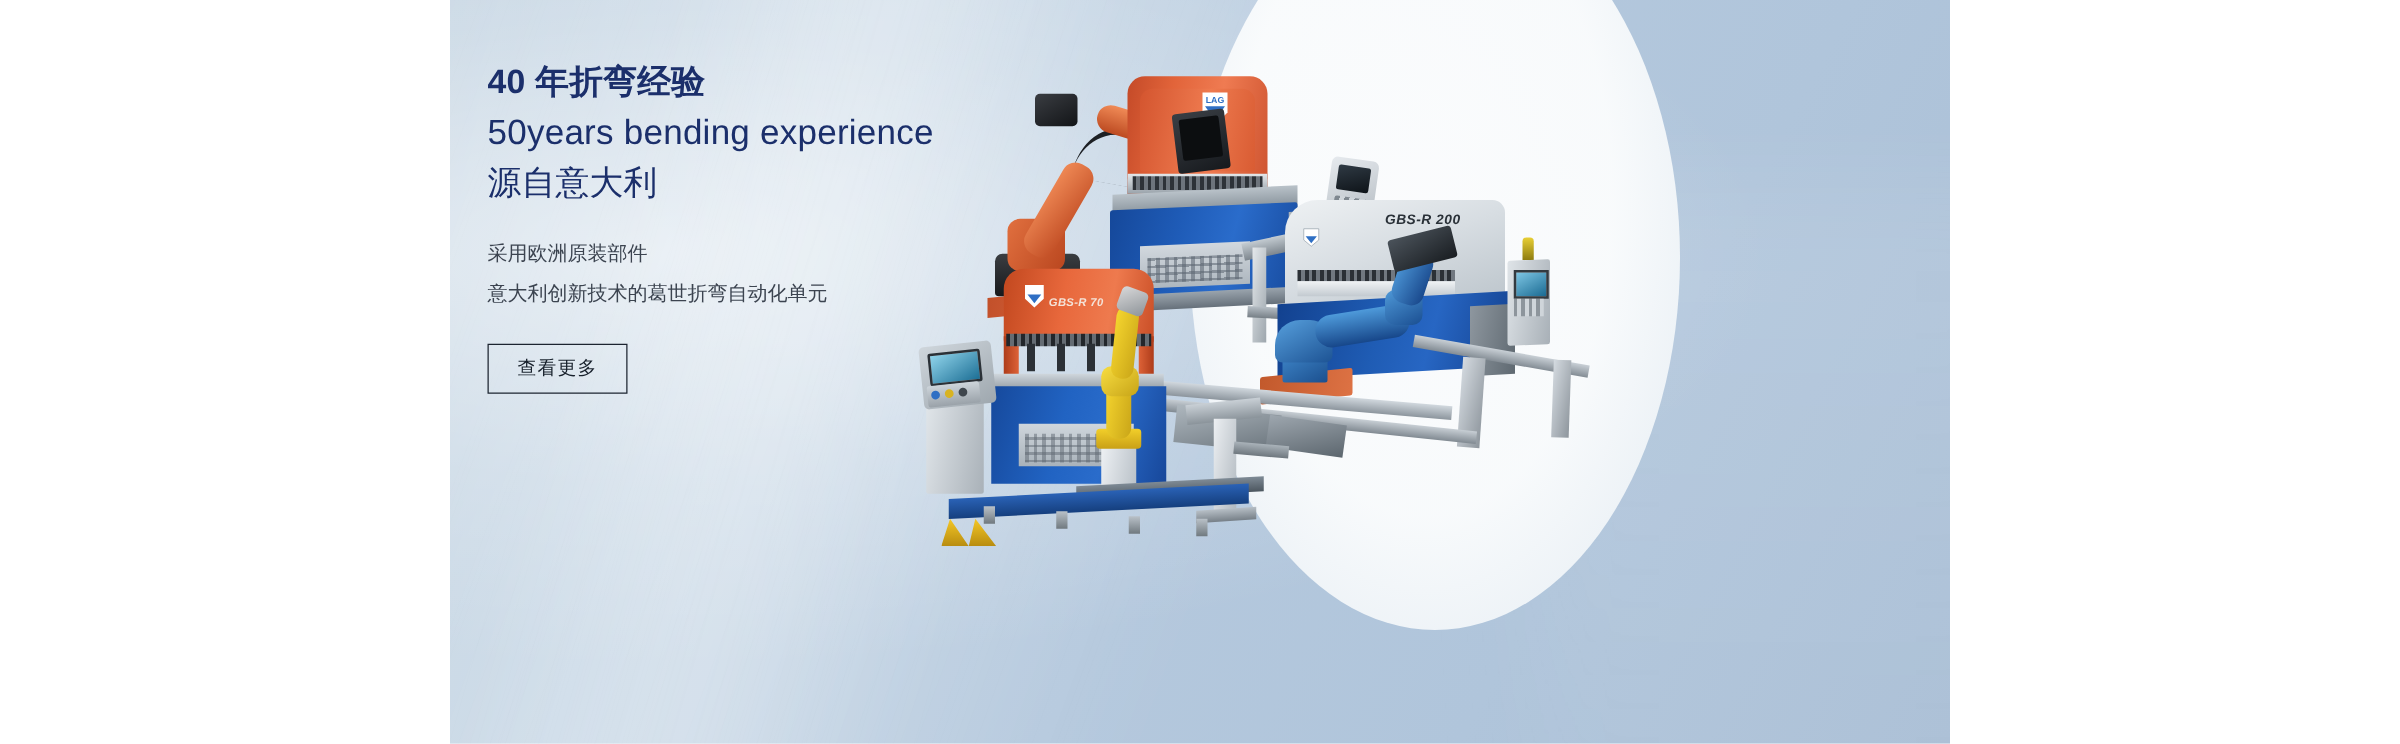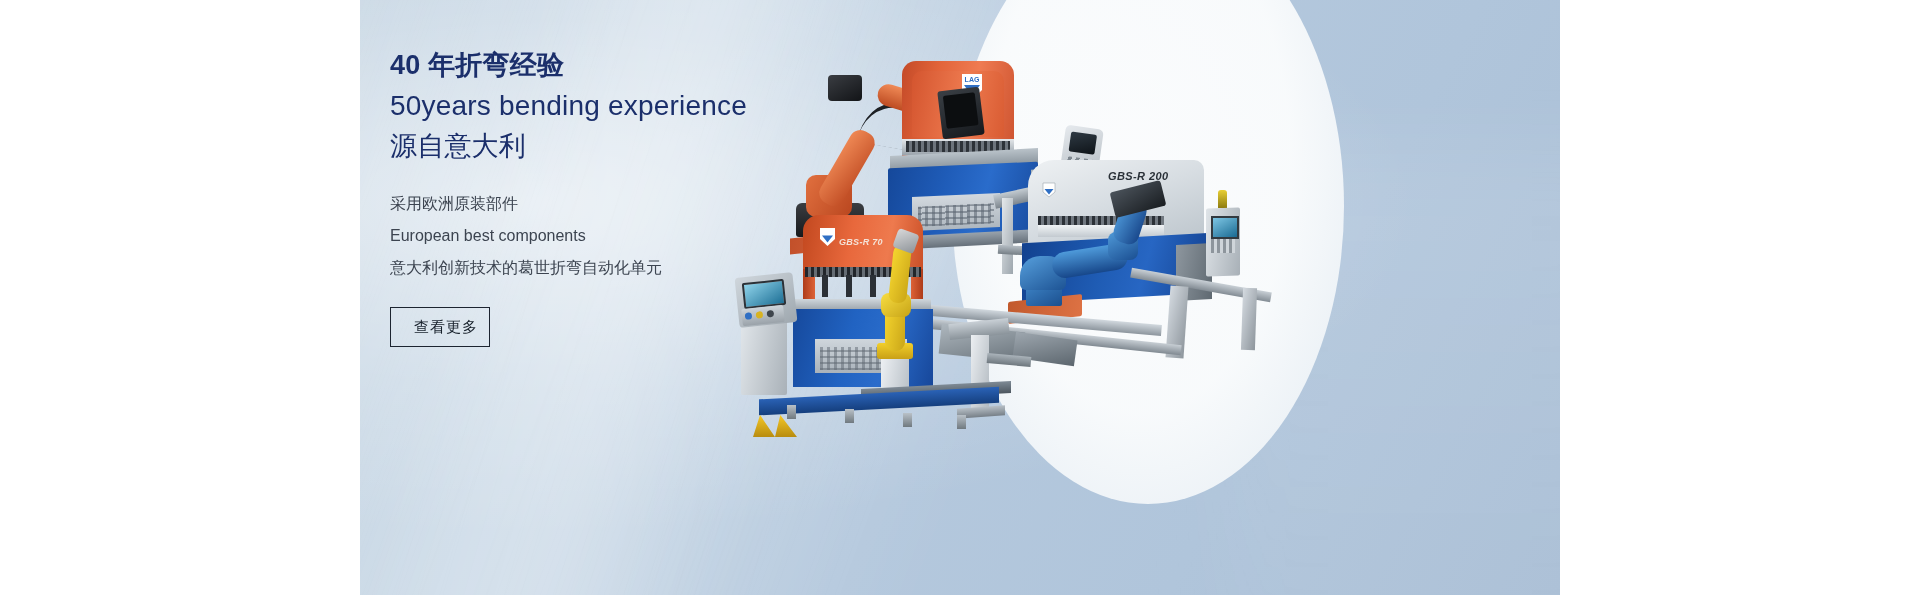--- a/index.html
+++ b/index.html
@@ -118,21 +118,21 @@
     font-size: 16px;
     line-height: 1.08;
     margin-bottom: 15px;
     white-space: nowrap;
   }
   .s-line:last-child { margin-bottom: 0; }
 
   .more-btn {
     display: inline-block;
     margin-top: 31px;
-    padding: 11px 11px 12px 23px;
+    padding: 11px 23px 12px 23px;
     border: 1px solid #1c2430;
     color: #17202b;
     font-size: 15px;
     line-height: 1;
     letter-spacing: 1px;
     background: transparent;
     cursor: pointer;
     box-sizing: border-box;
   }
 
@@ -660,21 +660,20 @@
     <div class="copy">
 
       <div class="headline">
         <div class="h-line h-cn-1">40 年折弯经验</div>
         <div class="h-line h-en-1">50years bending experience</div>
         <div class="h-line h-cn-2">源自意大利</div>
       </div>
 
       <div class="sub">
         <div class="s-line">采用欧洲原装部件</div>
-        <div class="s-line">European best components</div>
         <div class="s-line">意大利创新技术的葛世折弯自动化单元</div>
       </div>
 
       <button class="more-btn" type="button">查看更多</button>
     </div>
 
   </div>
 </div>
 
 </body></html>

